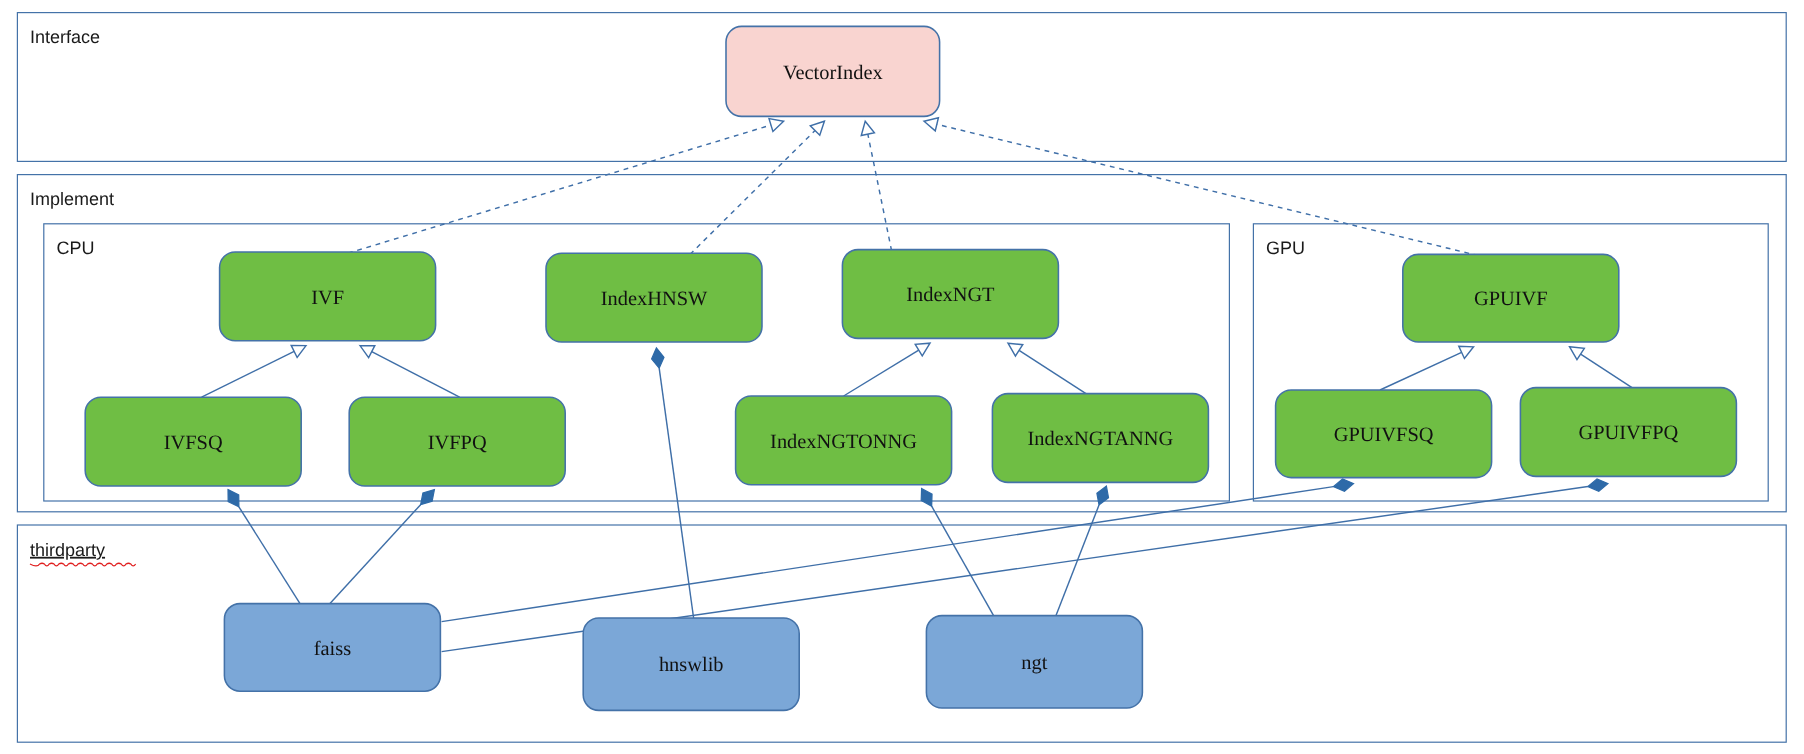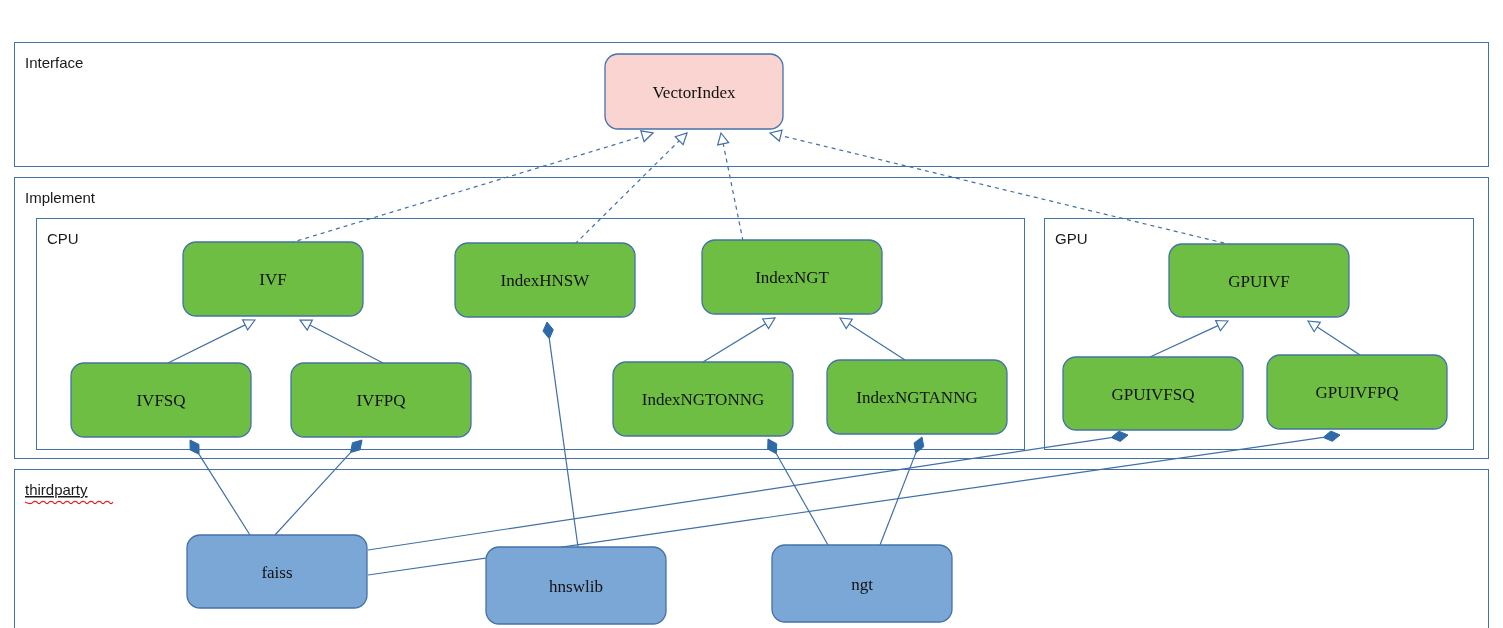--- a/index.html
+++ b/index.html
@@ -1,18 +1,18 @@
 <!DOCTYPE html>
 <html><head>
 <meta charset="utf-8">
 <style>
   html,body{margin:0;padding:0;background:#ffffff;}
   body{width:1503px;height:628px;overflow:hidden;
        font-family:"Liberation Sans",sans-serif;}
-  #stage{position:relative;width:1503px;height:468px;margin-top:32px;}
+  #stage{position:relative;width:1503px;height:468px;}
   svg{display:block;}
   .grp-label{font-family:"Liberation Sans",sans-serif;font-size:15px;fill:#1a1a1a;}
   .node-label{font-family:"Liberation Serif",serif;font-size:17px;fill:#111111;}
 </style>
 </head>
 <body>
 
 <div id="stage">
   <svg id="svgroot" width="1503" height="628" viewBox="0 0 1503 628" xmlns="http://www.w3.org/2000/svg">
     <g id="groups-layer">

